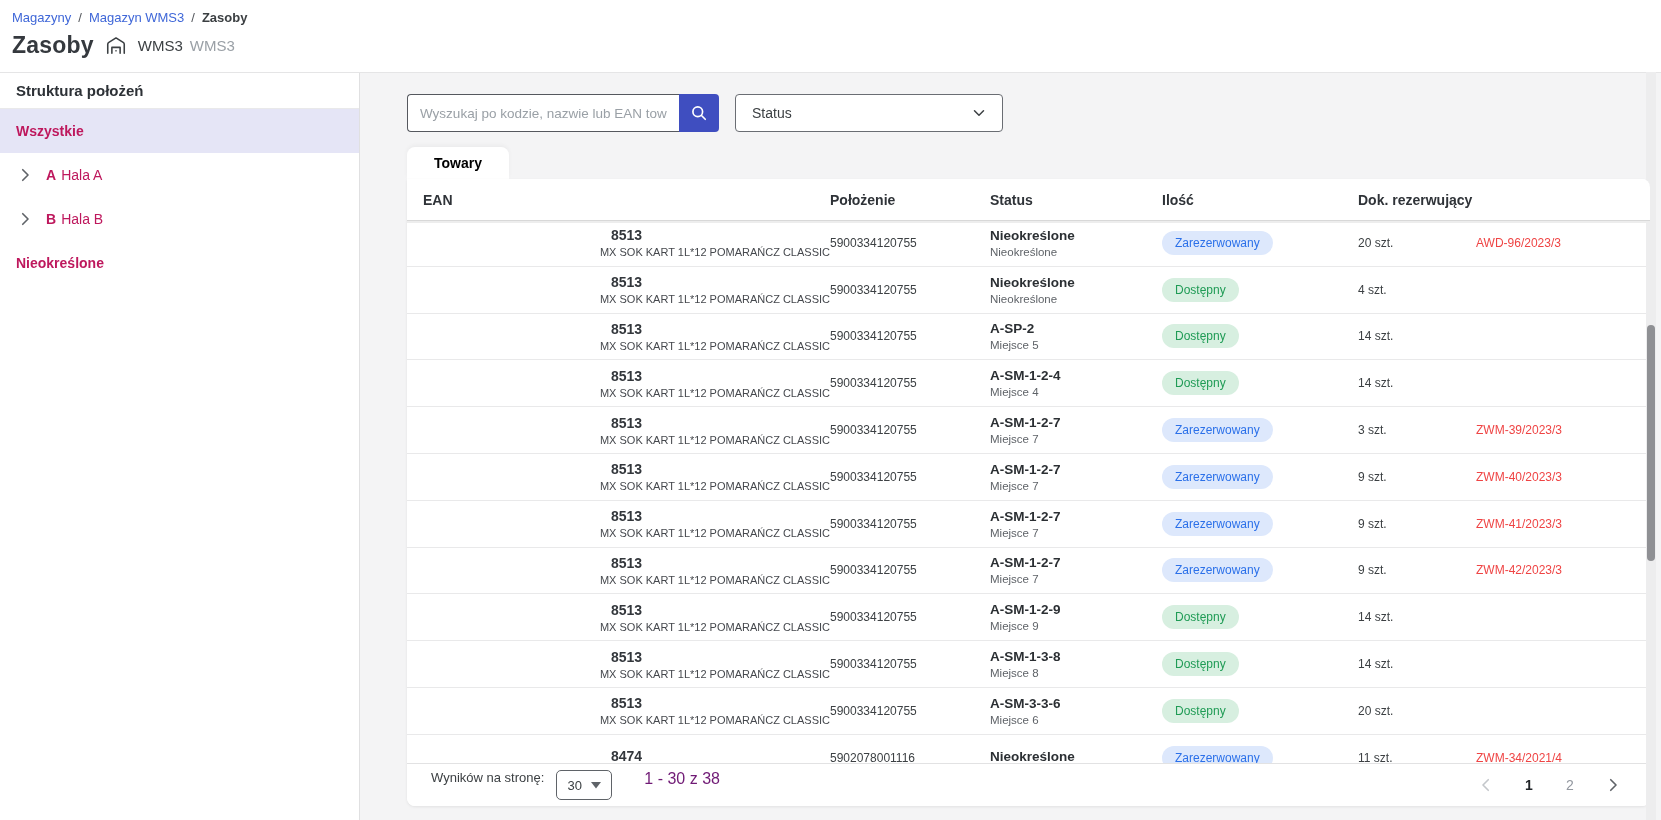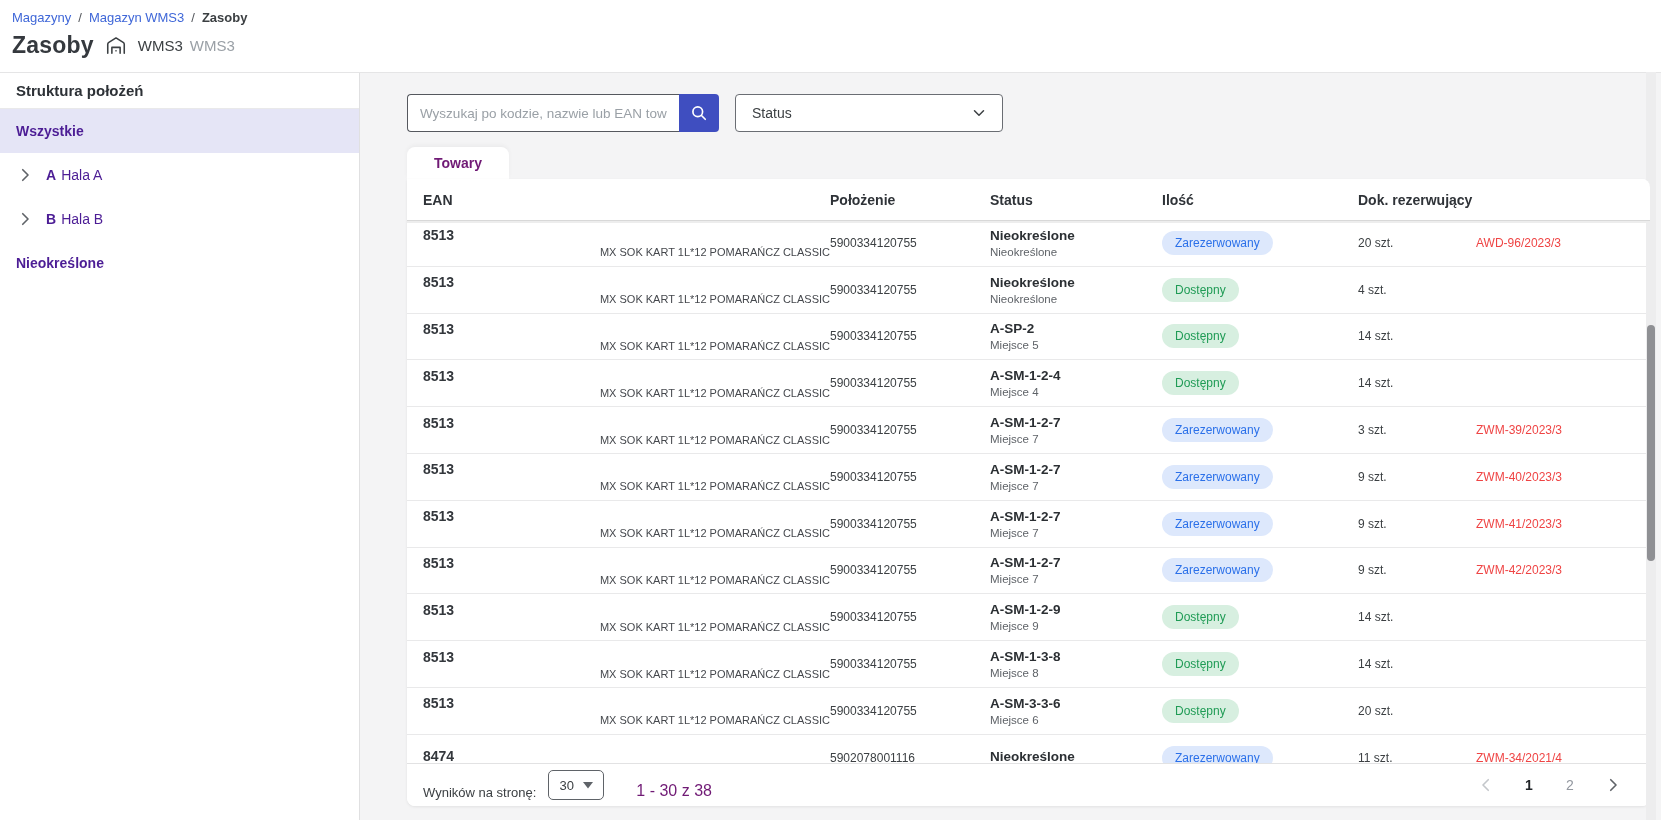--- a/index.html
+++ b/index.html
@@ -23,21 +23,21 @@
 
   
   .content { position:absolute; top:72px; left:0; right:0; bottom:0;
              display:flex; border-top:1px solid #e5e5e6; }
 
   
   .sidebar { width:360px; flex:none; background:#fff; border-right:1px solid #e0e0e1; }
   .sidebar-title { height:36px; line-height:36px; padding:0 16px; font-size:15px;
                    font-weight:bold; color:#2d3136; border-bottom:1px solid #e9e9ea; }
   .side-item { height:44px; display:flex; align-items:center; padding:0 16px;
-               font-size:14px; color:#4c1d95; cursor:pointer; }
+               font-size:14px; color:#be185d; cursor:pointer; }
   .side-item.bold { font-weight:bold; }
   .side-item.selected { background:#e5e5f6; }
   .tree-chevron { width:18px; height:18px; margin-right:12px; flex:none; }
   .tree-prefix { font-weight:bold; margin-right:5px; }
 
   
   .main { flex:1; background:#f4f4f5; position:relative; }
 
   .filter-row { position:absolute; top:21px; left:47px; display:flex; align-items:center; }
   .search-group { display:flex; }
@@ -48,50 +48,50 @@
   .search-btn { width:40px; height:38px; border:none; background:#3f4ec0;
                 border-radius:0 4px 4px 0; cursor:pointer; display:flex;
                 align-items:center; justify-content:center; }
   .status-select { margin-left:16px; width:268px; height:38px; background:#fff;
                    border:1px solid #6a6d73; border-radius:4px; display:flex;
                    align-items:center; justify-content:space-between;
                    padding:0 14px 0 16px; font-size:14px; color:#3c4043; cursor:pointer; }
 
   .tab { position:absolute; top:74px; left:47px; height:32px; padding:0 27px;
          background:#fff; border-radius:8px 8px 0 0; display:flex; align-items:center;
-         font-size:14px; font-weight:bold; color:#701a75; cursor:pointer;
+         font-size:14px; font-weight:bold; color:#000000; cursor:pointer;
          box-shadow:0 -2px 4px rgba(0,0,0,.04); }
 
   
   .card { position:absolute; top:106px; left:47px; right:11px; bottom:14px;
           background:#fff; border-radius:0 8px 8px 8px;
           box-shadow:0 1px 3px rgba(0,0,0,.08); }
   .thead, .trow { display:grid; grid-template-columns:407px 160px 172px 196px 118px auto;
                   padding-left:16px; align-items:center; }
   .thead { height:41px; box-shadow:0 1px 0 0 #d8d8d8, 0 3px 0 0 #ededed;
            position:relative; z-index:1; background:#fff; border-radius:0 8px 0 0; }
   .hcell { font-size:14px; font-weight:bold; color:#2f3338; }
   .tbody { position:absolute; top:41px; left:0; right:0; bottom:43px; overflow:hidden; }
   .trow { height:46.8px; border-bottom:1px solid #e9e9ea; cursor:pointer; }
-  .towar-code { font-size:14px; font-weight:bold; color:#33373c; }
+  .towar-code { font-size:14px; font-weight:bold; color:#33373c;text-align:center; }
   .towar-name { font-size:11px; color:#45484d; margin-top:3px;text-align:right; }
   .ean { font-size:12px; color:#3c4043; }
   .loc-main { font-size:13.5px; font-weight:bold; color:#2b2f33; }
   .loc-sub { font-size:11.5px; color:#5f6368; margin-top:3px; }
   .badge { display:inline-block; padding:6px 13px; border-radius:15px;
            font-size:12px; font-weight:normal; line-height:1; }
   .qty { font-size:12px; color:#3c4043; }
   .doc { font-size:12px; color:#ef4444; }
 
   
   .tfoot { position:absolute; left:0; right:0; bottom:0; height:43px; background:#fff;
            border-top:1px solid #e2e2e3; border-radius:0 0 8px 8px;
            display:flex; align-items:center; justify-content:space-between;
            padding:0 28px 0 16px; }
-  .foot-left { display:flex; align-items:flex-end; }
+  .foot-left { display:flex; align-items:flex-start;margin-left:8px; }
   .perpage-label { font-size:13px; color:#3c4043; }
   .perpage-box { margin-left:12px; width:56px; height:30px; border:1px solid #5f6368;
                  border-radius:5px; display:flex; align-items:center;
                  justify-content:center; gap:9px; font-size:13px; color:#3c4043;
                  cursor:pointer; background:#fff; }
   .range-text { margin-left:32px; font-size:16px; color:#701a75; }
   .foot-right { display:flex; align-items:center; gap:27px; }
   .page-num { font-size:14px; cursor:pointer; min-width:14px; text-align:center; }
   .page-num.current { font-weight:bold; color:#212428; }
   .page-num.other { color:#9398a0; }

